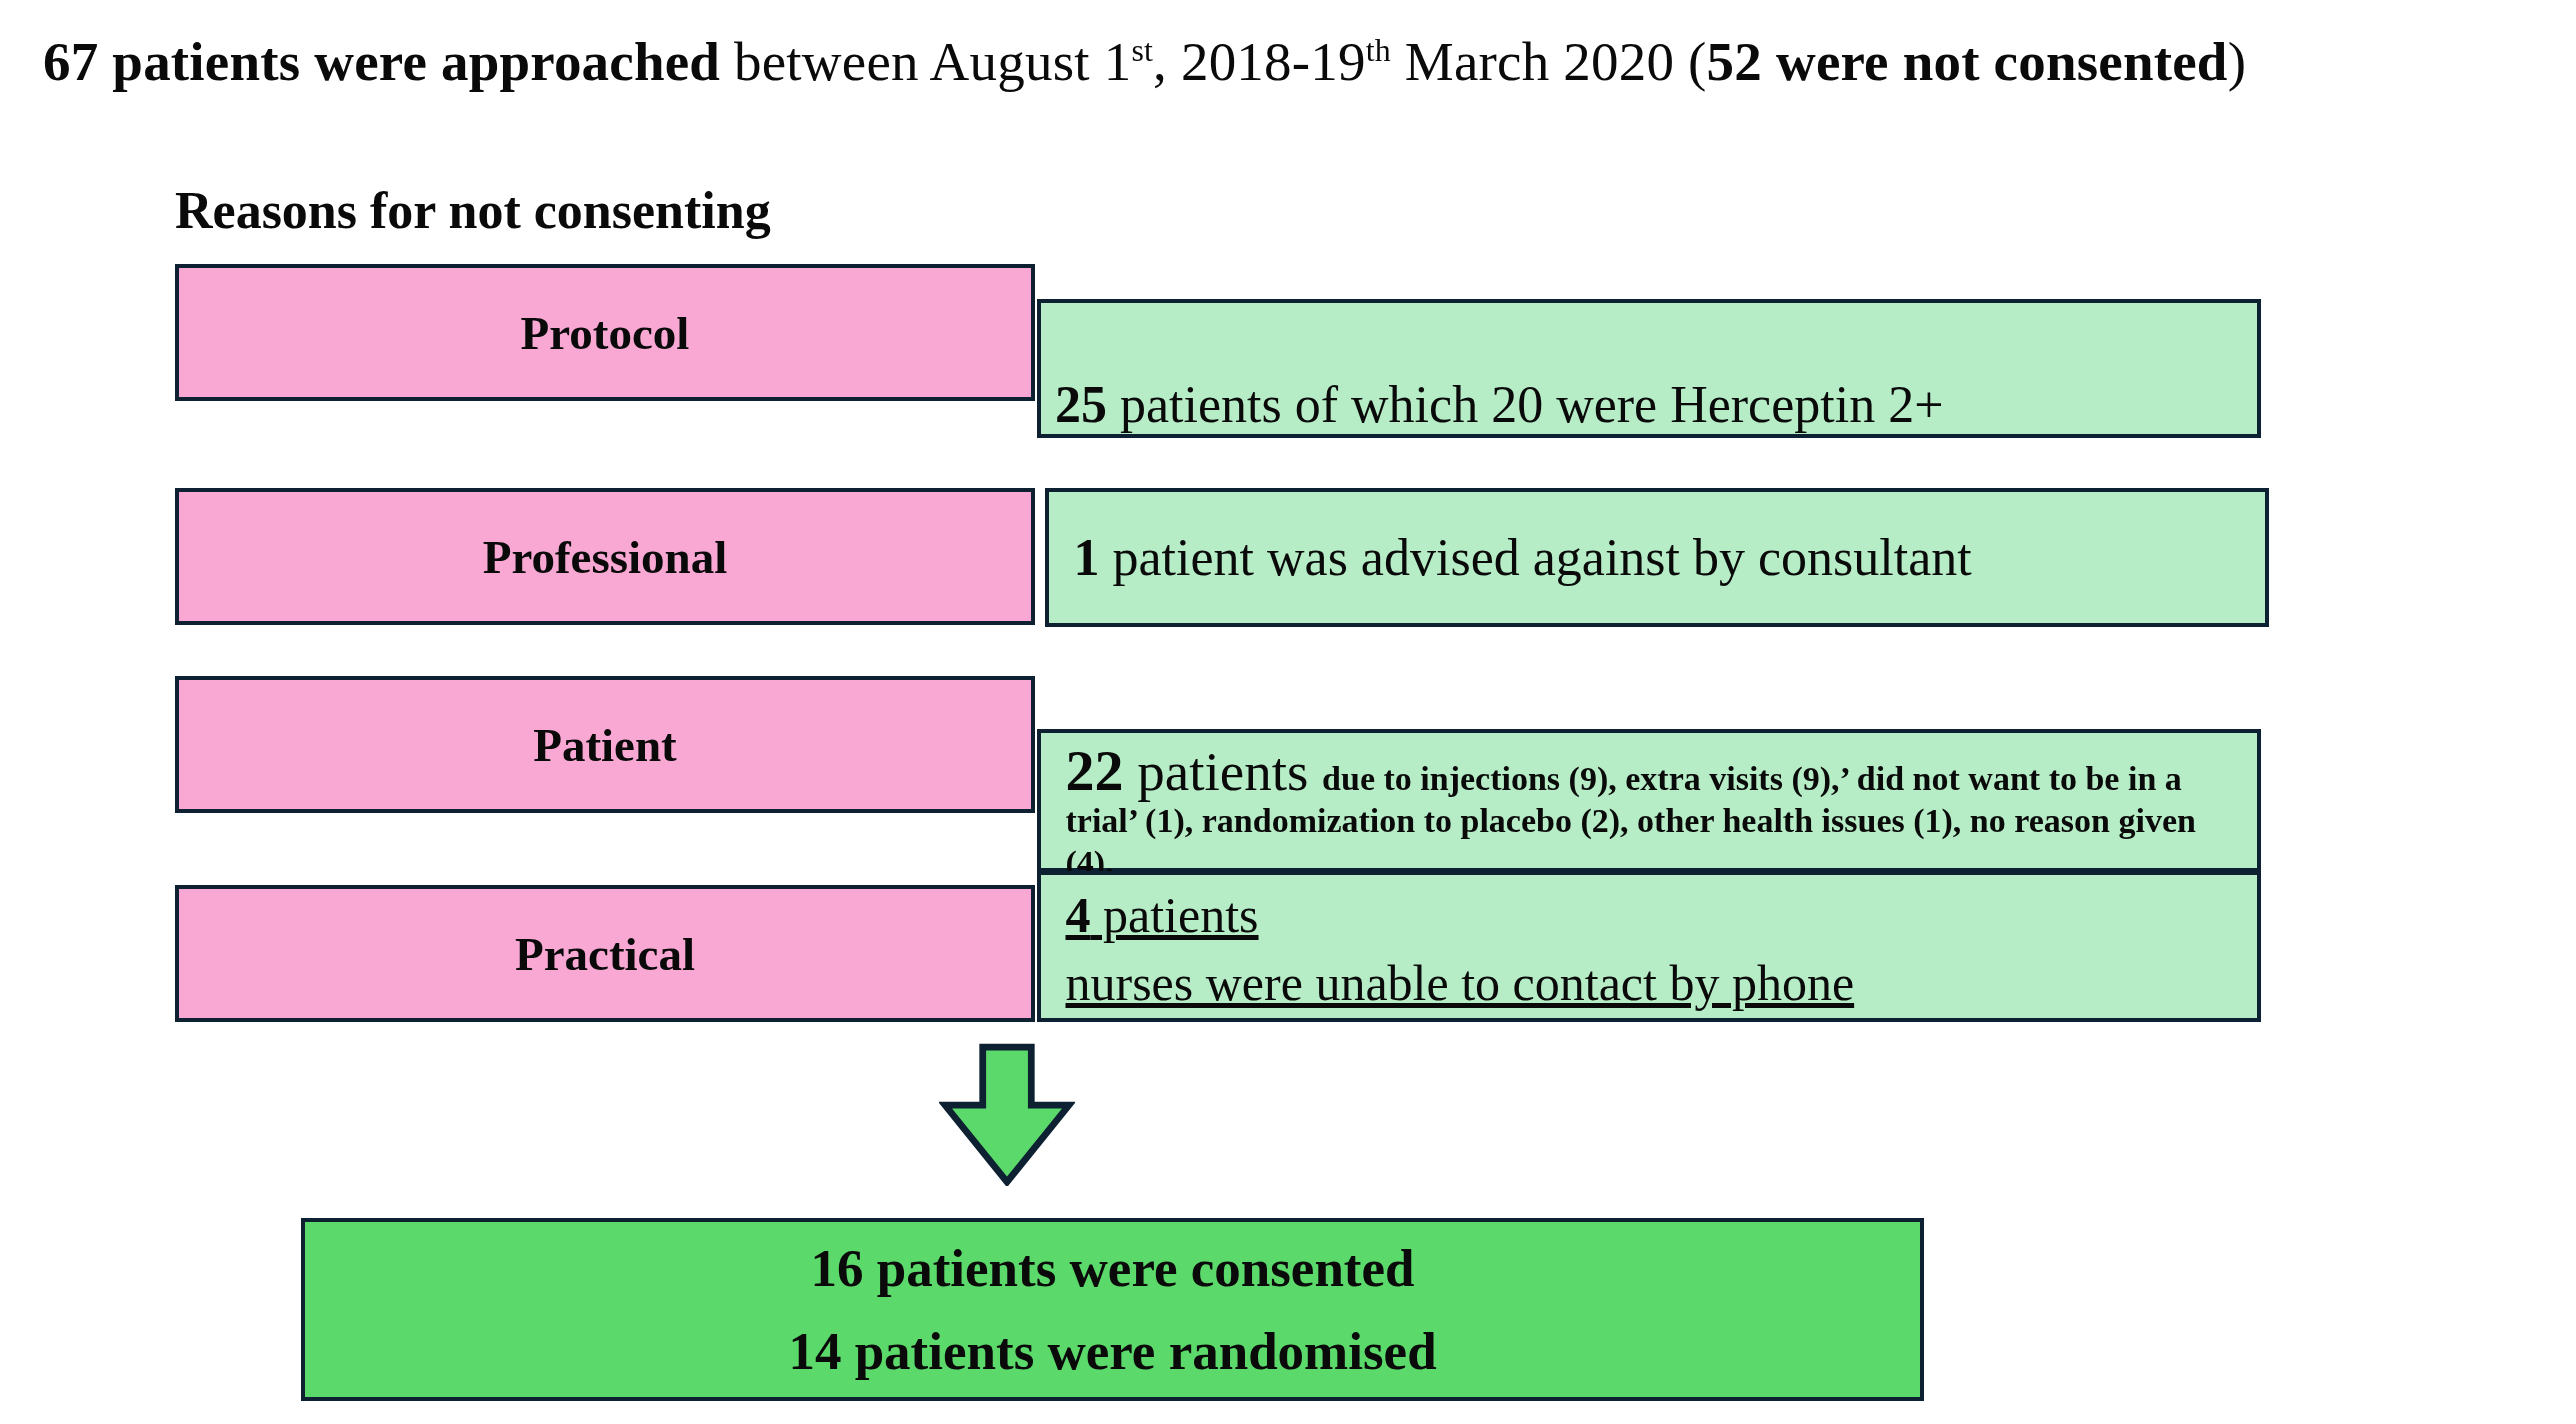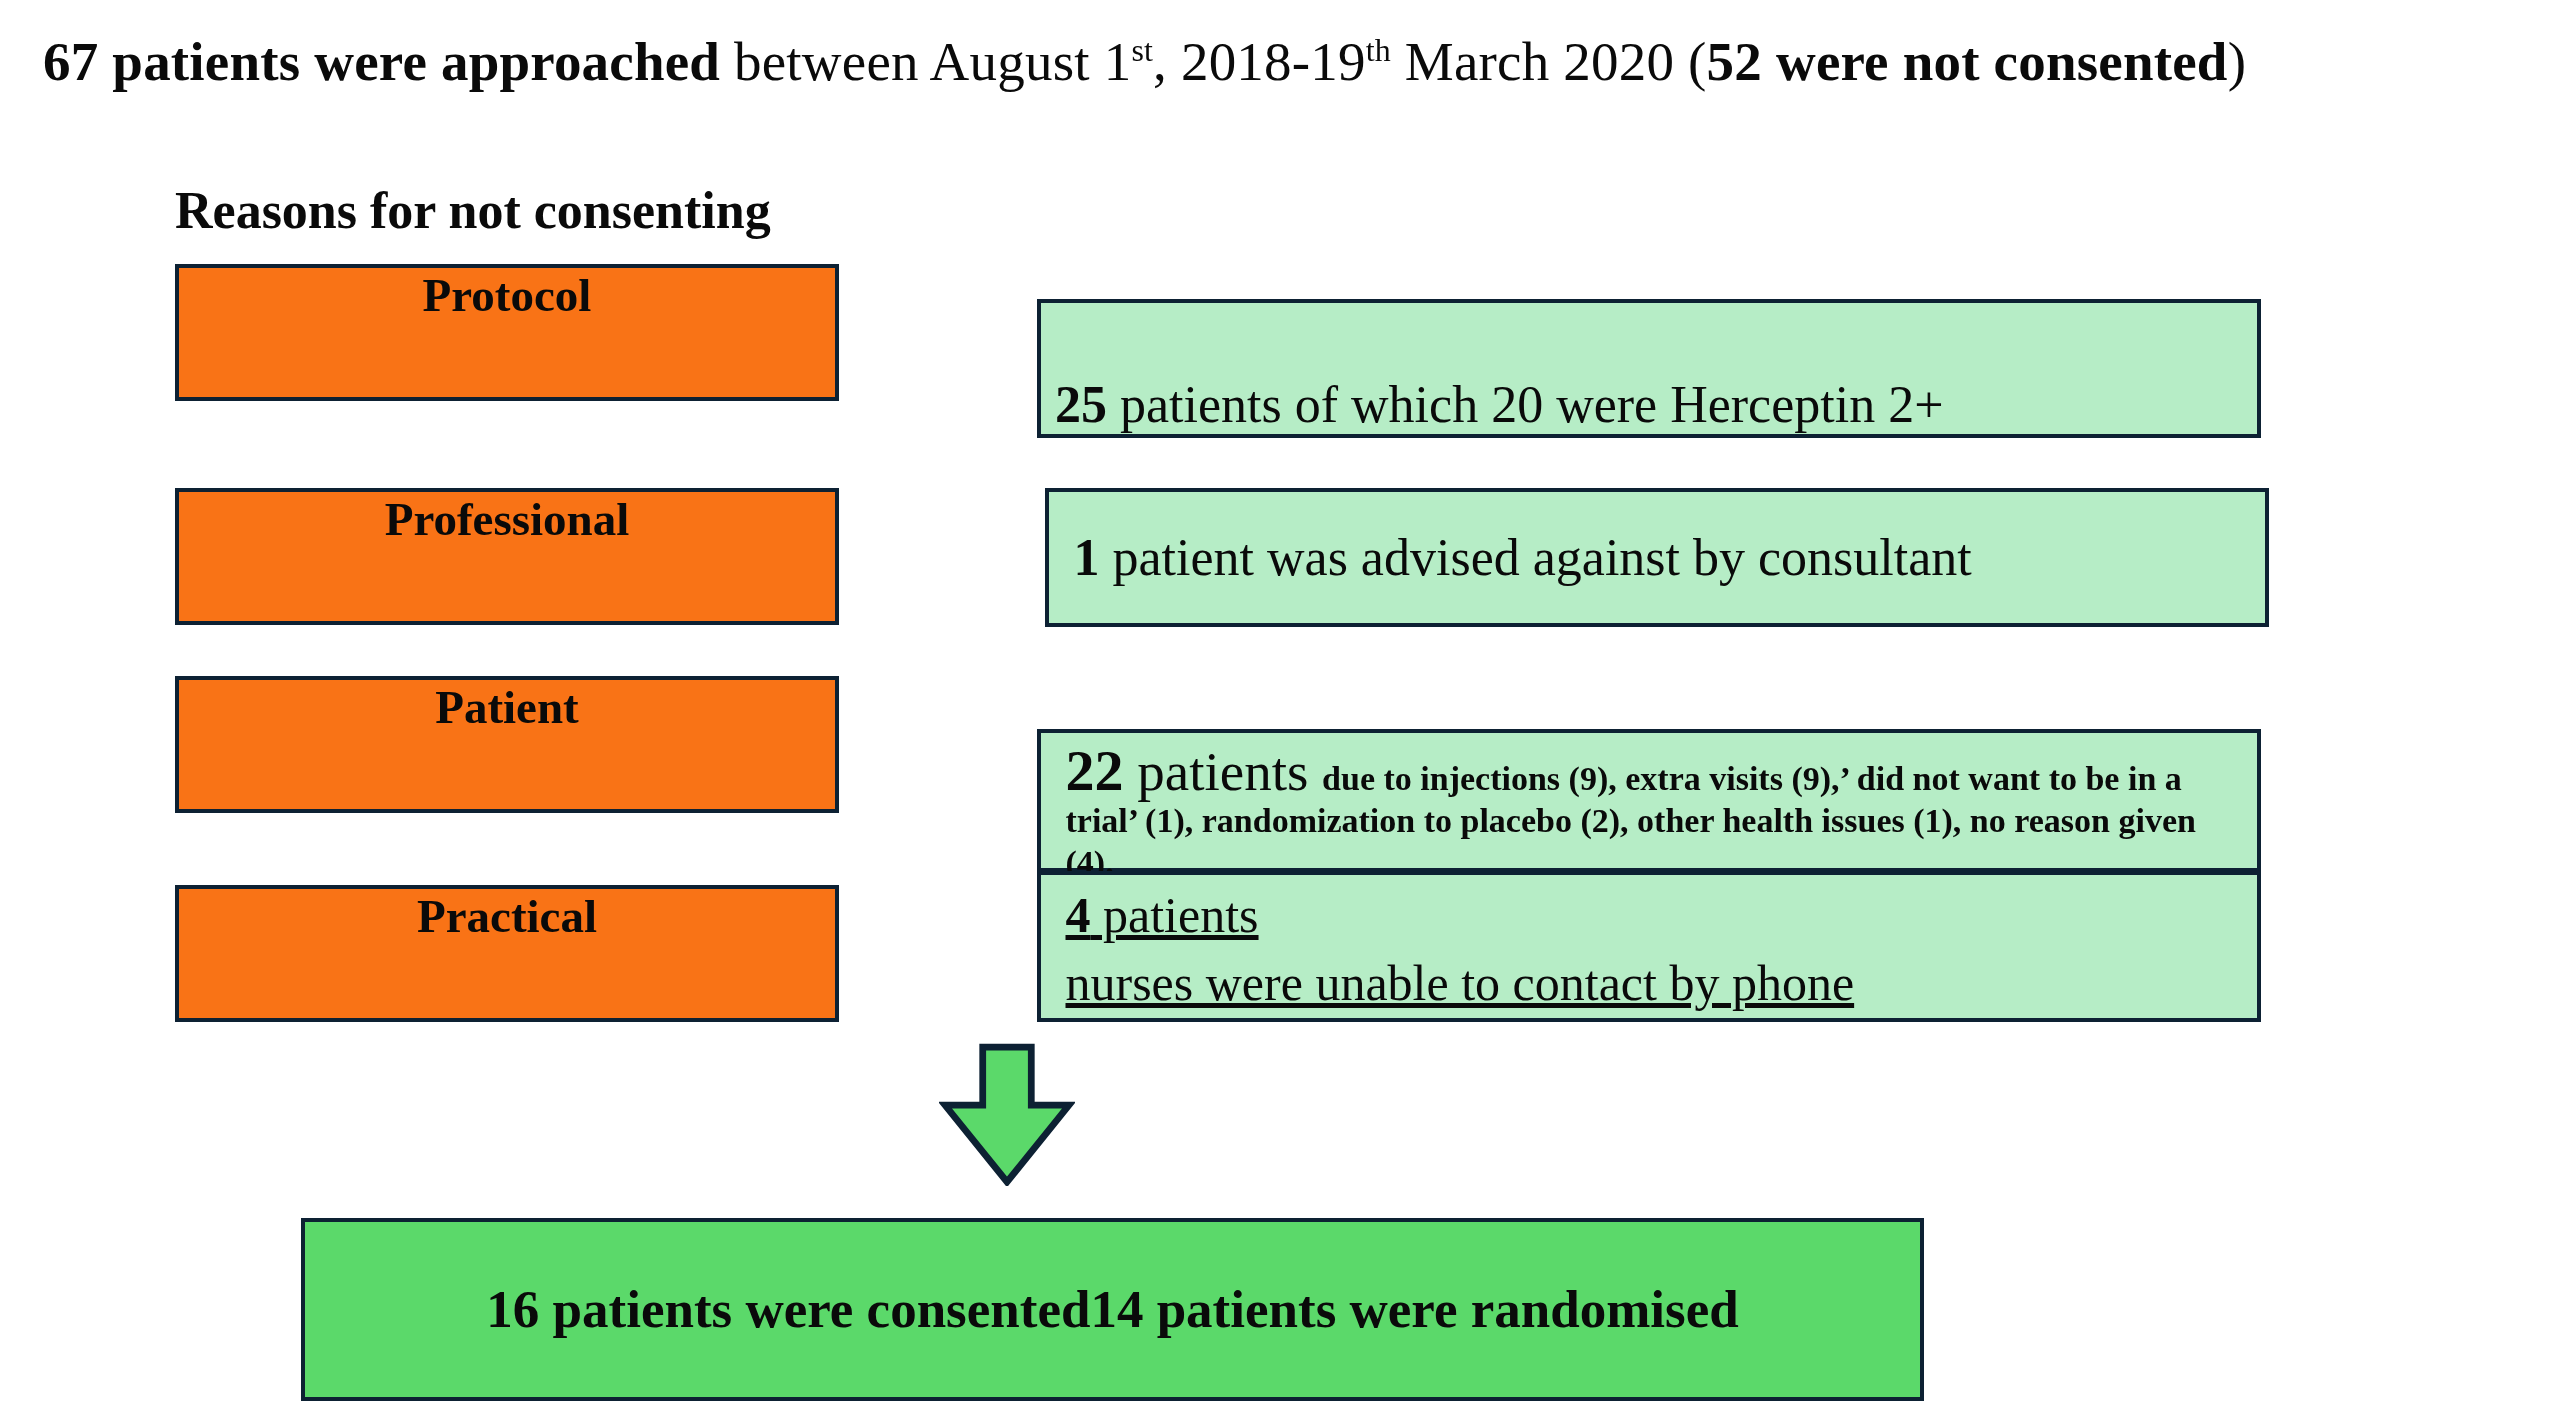--- a/index.html
+++ b/index.html
@@ -28,25 +28,26 @@
   #reasons-heading {
     left: 175px; top: 181px;
     font-size: 52px;
     font-weight: 700;
     white-space: nowrap;
   }
 
   
   .category-box {
     left: 175px;
-    width: 664px;
+    width: 860px;
     height: 137px;
-    background: #f97316;
+    background: #f9a8d4;
     border: 4.7px solid #0d2133;
     display: flex;
+    align-items: center;
     justify-content: center;
   }
   .category-label {
     font-size: 47px;
     font-weight: 700;
     text-align: center;
   }
   #category-box-protocol     { top: 264px; }
   #category-box-professional { top: 488px; }
   #category-box-patient      { top: 676px; }
@@ -93,21 +94,21 @@
   
   #down-arrow-icon { left: 939px; top: 1043px; }
 
   
   #outcome-box {
     left: 301px; top: 1218px;
     width: 1623px; height: 183px;
     background: #5bd96a;
     border: 4.7px solid #0d2133;
     display: flex;
-    flex-direction: row;
+    flex-direction: column;
     align-items: center;
     justify-content: center;
     text-align: center;
     font-size: 53px;
     font-weight: 700;
     line-height: 1.55;
   }
 </style>
 </head>
 <body>

